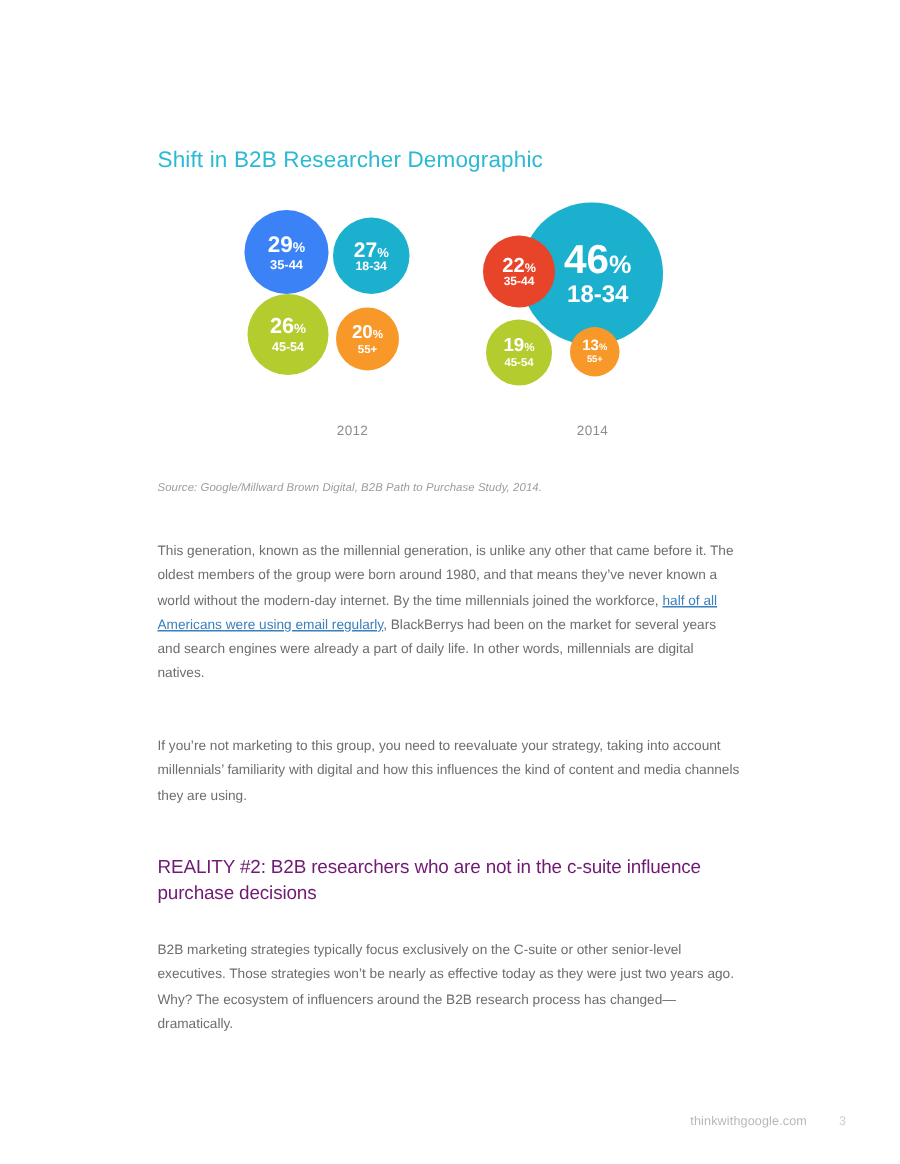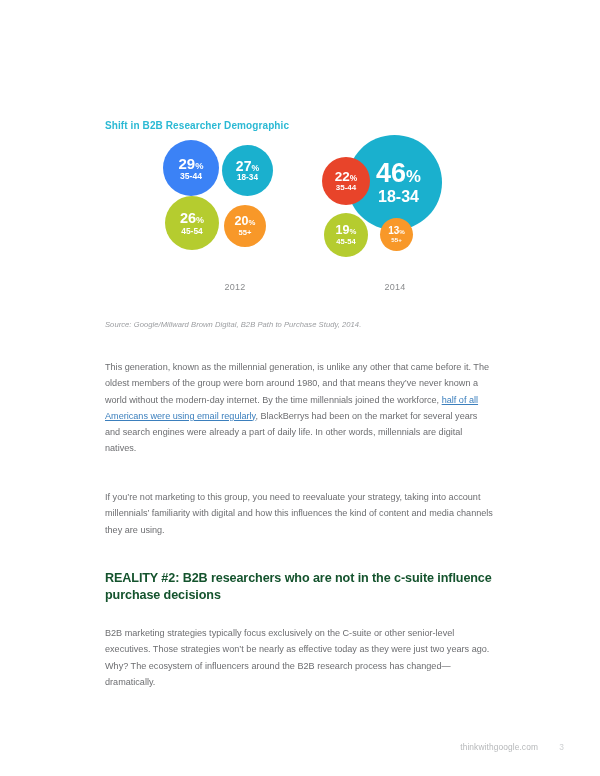--- a/index.html
+++ b/index.html
@@ -19,23 +19,23 @@
   .page {
     position: absolute;
     inset: 0;
     background: #ffffff;
   }
 
   
   .chart-heading {
     position: absolute;
     left: 105px;
-    top: 120px;
-    font-size: 10px;
-    font-weight: bold;
+    top: 98px;
+    font-size: 15px;
+    font-weight: normal;
     letter-spacing: 0.1px;
     color: #2bb9d4;
   }
 
   
   .chart-area {
     position: absolute;
     left: 0;
     top: 130px;
     width: 600px;
@@ -129,23 +129,23 @@
     line-height: 17.5px;
     letter-spacing: -0.1px;
   }
 
   
   .reality-heading {
     position: absolute;
     left: 105px;
     top: 570px;
     width: 400px;
-    color: #14532d;
+    color: #701a75;
     font-size: 12.6px;
-    font-weight: bold;
+    font-weight: normal;
     line-height: 17px;
     letter-spacing: -0.1px;
   }
 
   #para-3 { top: 616px; }
 
   
   .footer-site {
     position: absolute;
     right: 62px;

